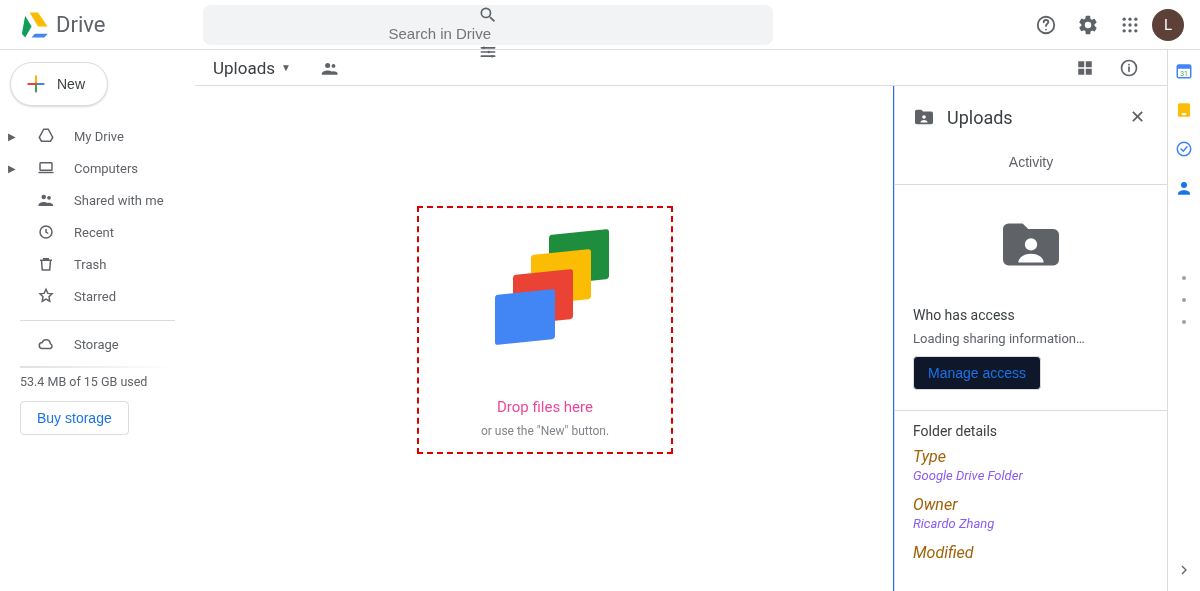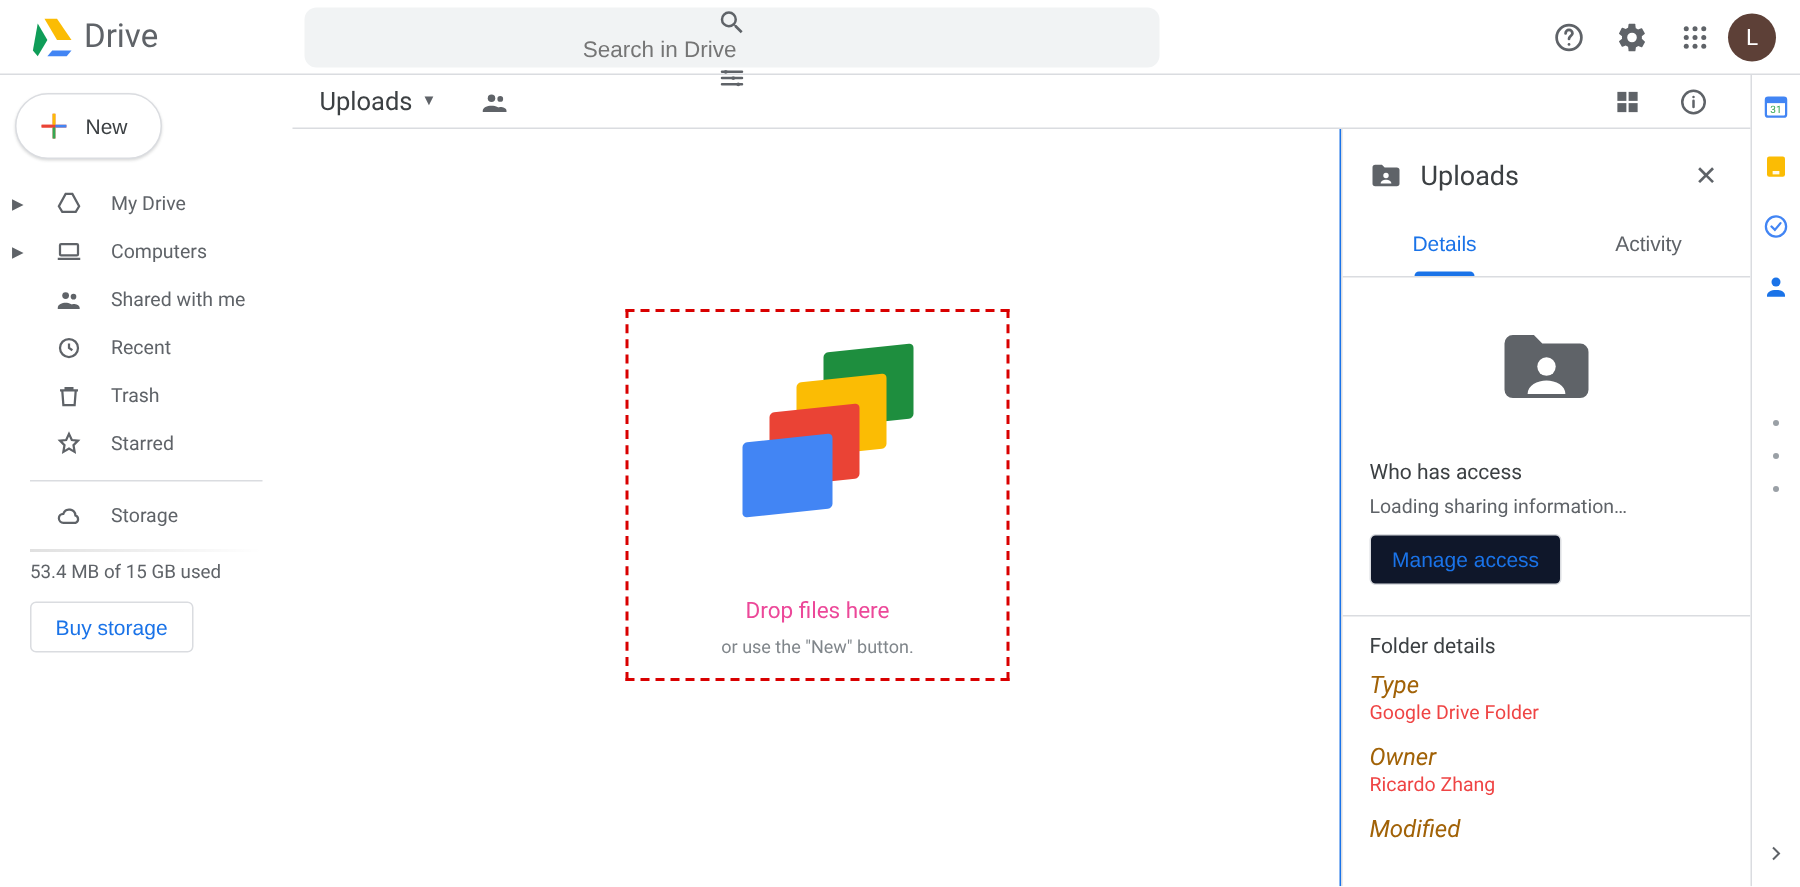--- a/index.html
+++ b/index.html
@@ -60,21 +60,21 @@
   .tab { flex: 1; height: 44px; background: none; border: none; font-size: 14px; color: #5f6368; cursor: pointer; position: relative; }
   .tab.active { color: #1a73e8; }
   .tab.active::after { content:""; position:absolute; left:50%; transform:translateX(-50%); bottom:0; width:40px; height:3px; background:#1a73e8; border-radius:3px 3px 0 0; }
   .preview { display:flex; align-items:center; justify-content:center; padding: 30px 0 24px; }
   .section { padding: 12px 18px; }
   .section-title { font-size: 14px; color: #3c4043; font-weight: 400; margin-bottom: 8px; }
   .section-text { font-size: 13px; color: #5f6368; margin-bottom: 10px; }
   .manage-btn { display:inline-block; border:1px solid #dadce0; color:#1a73e8; background:#0f172a; padding: 8px 14px; border-radius:4px; font-size:14px; cursor:pointer; }
   .hr { border-top: 1px solid #dadce0; margin: 8px 0 0; }
   .kv-label { font-size: 16px; color: #a16207; margin-bottom: 2px; font-style: italic; }
-  .kv-value { font-size: 13px; color: #ef4444; margin-bottom: 12px; }
+  .kv-value { font-size: 13px; color: #8b5cf6; margin-bottom: 12px; font-style: italic; }
 
   
   .siderail { width: 33px; border-left: 1px solid #dadce0; display:flex; flex-direction:column; align-items:center; padding-top: 12px; gap: 18px; position: relative; }
   .siderail .dot { width: 4px; height:4px; border-radius:50%; background:#9aa0a6; }
   .siderail .chev-right { position:absolute; bottom:10px; color:#5f6368; cursor:pointer; }
 
   
   .details::-webkit-scrollbar { width: 12px; }
   .details::-webkit-scrollbar-thumb { background: #dadce0; border-radius: 6px; }
 </style>
@@ -279,21 +279,20 @@
         <div class="details-header">
           <svg width="22" height="18" viewBox="0 0 24 20" fill="#5f6368">
               <path d="M2 4a2 2 0 012-2h5l2 2h9a2 2 0 012 2v10a2 2 0 01-2 2H4a2 2 0 01-2-2z"></path>
               <circle cx="12" cy="10" r="2" fill="#fff"></circle>
               <path d="M8 16c0-1.7 2-2.8 4-2.8s4 1.1 4 2.8" fill="#fff"></path>
             </svg>
           <span class="title">Uploads</span>
           <button class="close-x">✕</button>
         </div>
         <div class="tabs">
-          <button class="tab active">Details</button>
           <button class="tab">Activity</button>
         </div>
         <div class="preview">
           <svg width="72" height="56" viewBox="0 0 24 20" fill="#5f6368">
               <path d="M2 5a2 2 0 012-2h5l2 2h9a2 2 0 012 2v9a2 2 0 01-2 2H4a2 2 0 01-2-2z"></path>
               <circle cx="12" cy="10.5" r="2.2" fill="#fff"></circle>
               <path d="M7.5 17c0-2 2.3-3.2 4.5-3.2s4.5 1.2 4.5 3.2" fill="#fff"></path>
             </svg>
         </div>
         <div class="section">

